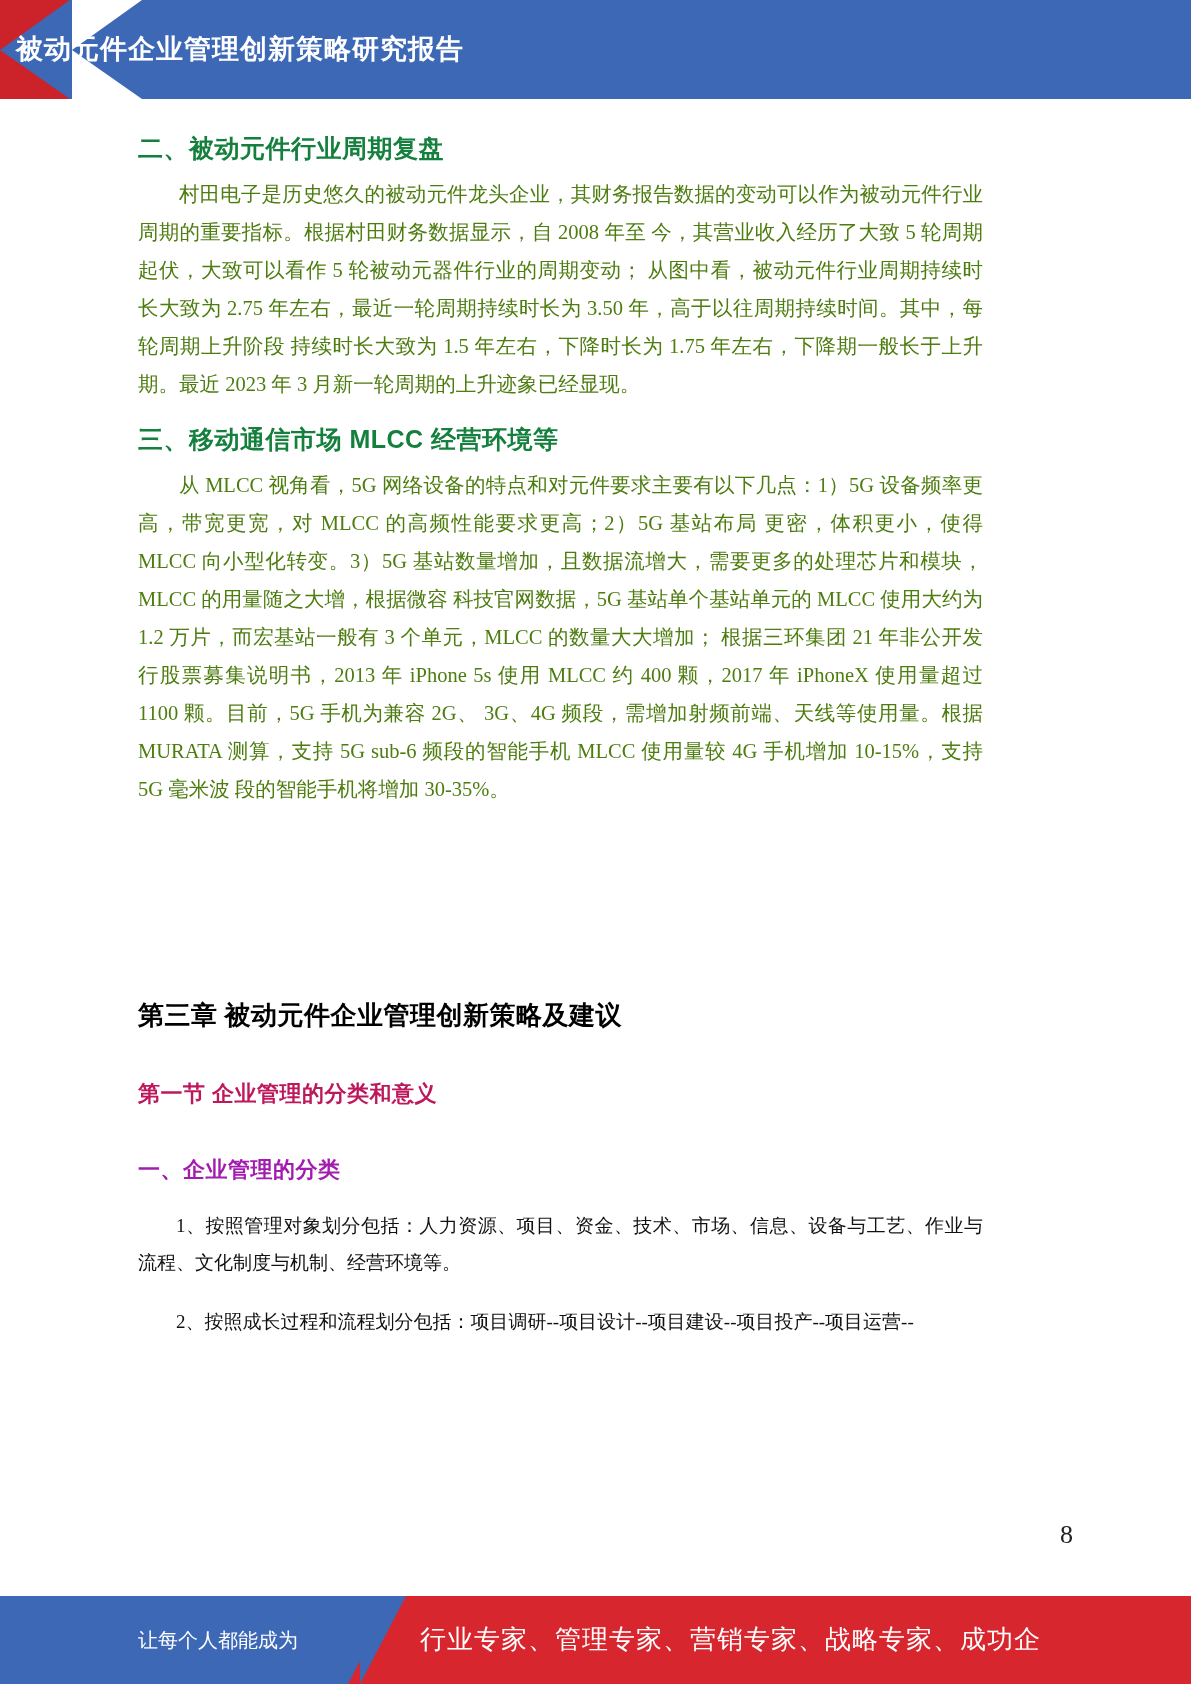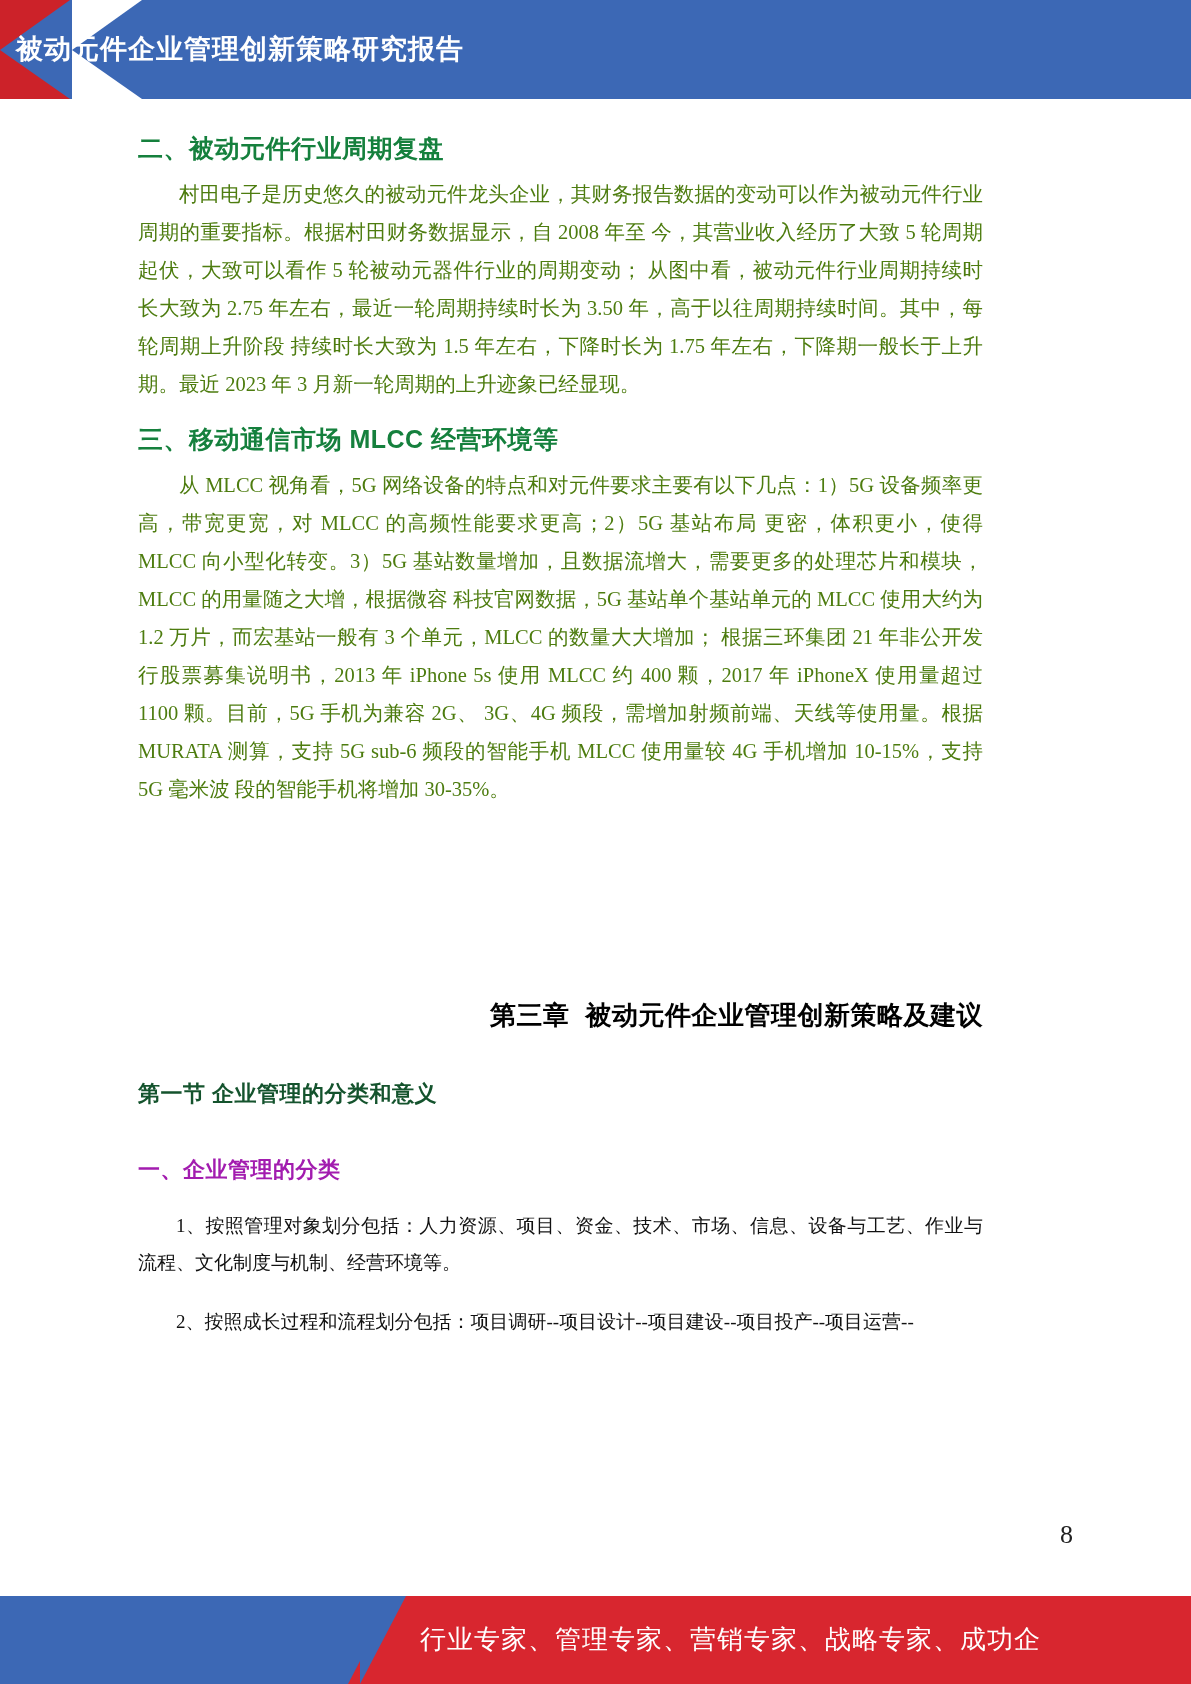--- a/index.html
+++ b/index.html
@@ -82,34 +82,33 @@
     text-align: justify;
     text-justify: inter-ideograph;
     margin: 8px 0 6px 0;
     text-indent: 41px;
     color: #4d7c0f;
   }
 
   .spacer-big { height: 184px; }
 
   h1.chapter-heading {
-    font-family: Liberation Mono, monospace;
+    font-family: Liberation Serif, serif;
     font-weight: bold;
     font-size: 26px;
     margin: 0 0 12px 0;
     color: #000;
     letter-spacing: 0.5px;
-    text-align: right;
   }
   h3.sub-heading {
     font-family: "Liberation Sans", sans-serif;
     font-weight: bold;
     font-size: 22px;
     margin: 46px 0 12px 0;
-    color: #14532d;
+    color: #be185d;
     letter-spacing: 0.5px;
   }
   h4.sub-sub-heading {
     font-family: "Liberation Sans", sans-serif;
     font-weight: bold;
     font-size: 22px;
     margin: 46px 0 12px 0;
     color: #a21caf;
     letter-spacing: 0.5px;
   }
@@ -227,14 +226,15 @@
   <p class="list-para">2、按照成长过程和流程划分包括：项目调研--项目设计--项目建设--项目投产--项目运营--</p>
 </div>
 
 <div class="page-number">8</div>
 
 <div class="page-footer">
   <div class="footer-blue"></div>
   <div class="footer-red"></div>
   <div class="footer-red-skew"></div>
   <div class="footer-blue-skew"></div>
+  <div class="footer-left-text">让每个人都能成为</div>
   <div class="footer-right-text">行业专家、管理专家、营销专家、战略专家、成功企业家……</div>
 </div>
 
 </body></html>

